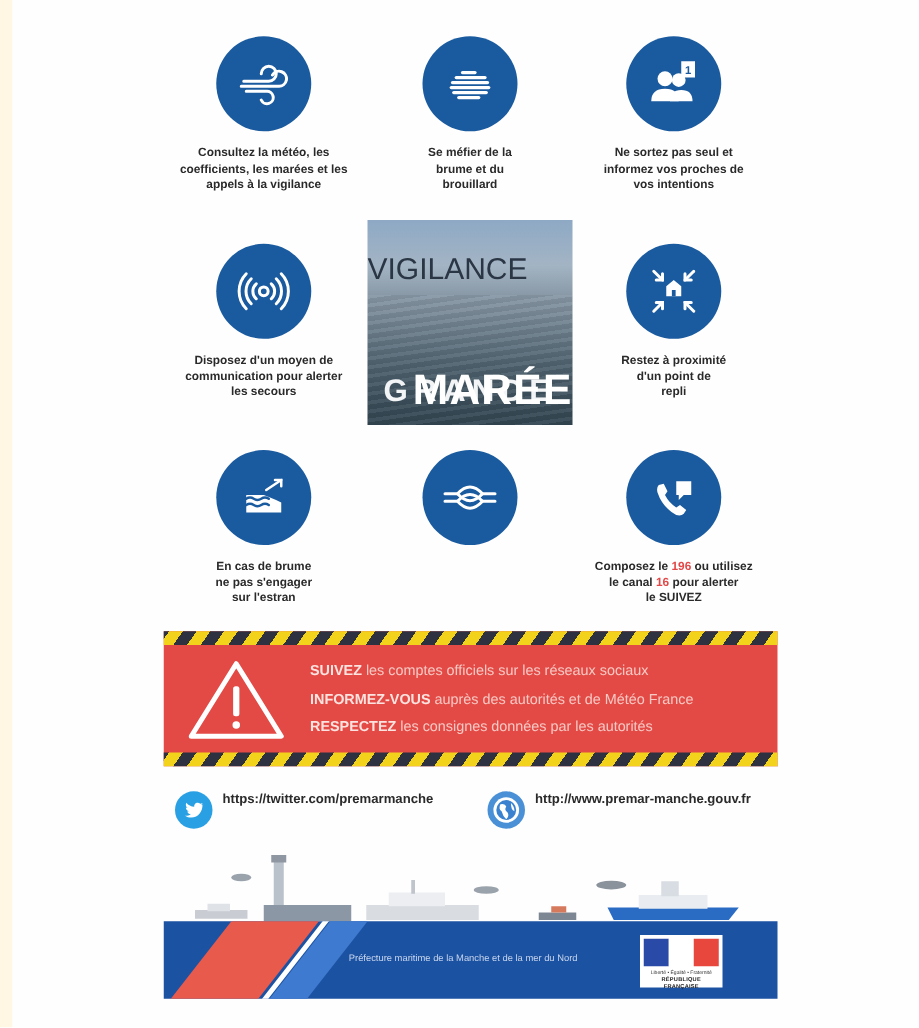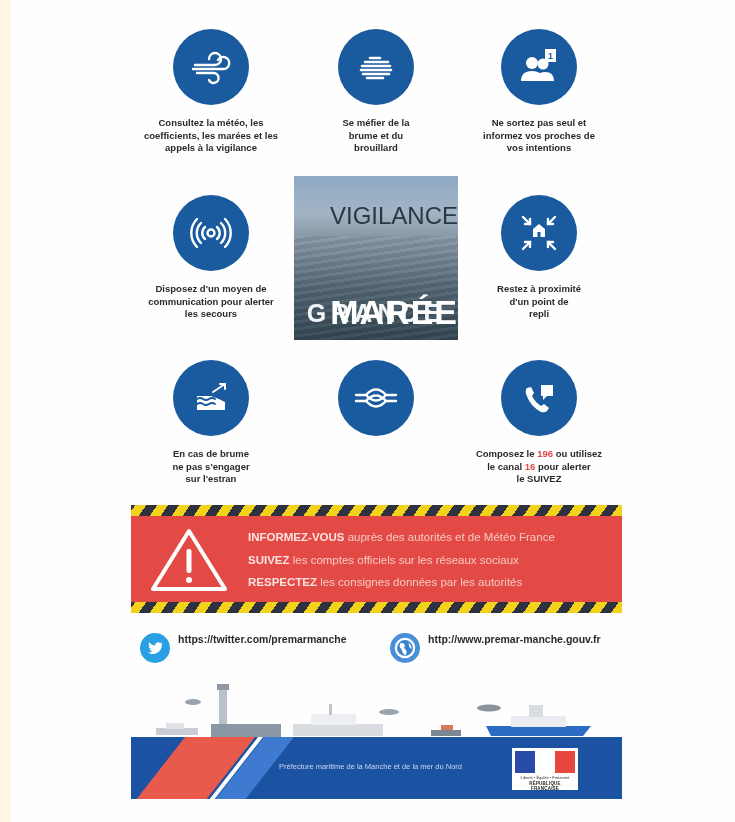--- a/index.html
+++ b/index.html
@@ -11,21 +11,21 @@
     .tile { position: absolute; width: 150px; text-align: center; }
     .circle { width: 76px; height: 76px; border-radius: 50%; background: #1a5a9e; margin: 0 auto; display: flex; align-items: center; justify-content: center; }
     .circle svg { width: 52px; height: 52px; }
     .caption { margin-top: 12px; font-size: 9.5px; font-weight: bold; line-height: 12.5px; color: #2a2a2a; }
     .caption .hl { color: #e24848; }
 
     .hero { position: absolute; left: 294px; top: 176px; width: 164px; height: 164px; overflow: hidden;
       background: linear-gradient(180deg, #8ea9c5 0%, #a3b4c4 22%, #8393a0 40%, #6b7d8a 55%, #506470 70%, #3e525e 85%, #334651 100%); }
     .hero .waves { position: absolute; left: 0; top: 60px; width: 100%; height: 104px;
       background: repeating-linear-gradient(172deg, rgba(255,255,255,0.05) 0 3px, rgba(0,0,0,0.06) 3px 7px); }
-    .hero .t1 { position: absolute; left: 0; width: 100%; top: 26px; text-align: right; font-size: 24px; color: #2b3645; letter-spacing: 0px; }
+    .hero .t1 { position: absolute; left: 0; width: 100%; top: 26px; text-align: left; font-size: 24px; color: #2b3645; letter-spacing: 0px; }
     .hero .t2 { position: absolute; left: 0; width: 100%; top: 92px; text-align: center; font-size: 25px; font-weight: bold; color: #f2f4f6; letter-spacing: 5px; margin-top: 31px; }
     .hero .t3 { position: absolute; left: 0; width: 100%; top: 117px; text-align: right; font-size: 34px; font-weight: bold; color: #ffffff; letter-spacing: 1px; }
 
     .banner { position: absolute; left: 131px; top: 505px; width: 491px; height: 108px; background: #e34a45; }
     .hazard { position: absolute; left: 0; width: 100%; height: 11px;
       background: repeating-linear-gradient(-55deg, #f3d21c 0 9px, #2e3140 9px 18px); }
     .hazard.top { top: 0; }
     .hazard.bottom { bottom: 0; }
     .banner .warn { position: absolute; left: 18px; top: 20px; width: 80px; height: 70px; }
     .banner .lines { position: absolute; left: 117px; top: 21px; }
@@ -202,22 +202,22 @@
 </div>
 
 <div class="banner">
   <div class="hazard top"></div>
   <svg class="warn" viewBox="0 0 80 70">
     <path d="M40 6 L76 64 H4 Z" fill="none" stroke="#fff" stroke-width="4" stroke-linejoin="round"></path>
     <rect x="37.5" y="24" width="5" height="24" rx="2" fill="#fff"></rect>
     <circle cx="40" cy="55" r="3" fill="#fff"></circle>
   </svg>
   <div class="lines">
+    <div class="line"><b>SUIVEZ</b><span> les comptes officiels sur les réseaux sociaux</span></div>
     <div class="line"><b>INFORMEZ-VOUS</b><span> auprès des autorités et de Météo France</span></div>
-    <div class="line"><b>SUIVEZ</b><span> les comptes officiels sur les réseaux sociaux</span></div>
     <div class="line"><b>RESPECTEZ</b><span> les consignes données par les autorités</span></div>
   </div>
   <div class="hazard bottom"></div>
 </div>
 
 <div class="links">
   <div class="link" style="left:0;">
     <div class="ic" style="background:#2aa0e4;">
       <svg viewBox="0 0 24 24" width="18" height="18">
           <path fill="#fff" d="M22 6c-.7.3-1.5.5-2.3.6.8-.5 1.4-1.3 1.7-2.2-.8.5-1.6.8-2.5 1-1.6-1.7-4.4-1.5-5.8.4-.6.8-.8 1.8-.6 2.8-3.3-.2-6.3-1.7-8.4-4.3-1.1 1.9-.5 4.3 1.3 5.5-.6 0-1.3-.2-1.8-.5 0 2 1.4 3.7 3.3 4.1-.6.2-1.2.2-1.9.1.5 1.7 2.1 2.9 3.9 2.9C7 17.6 4.8 18.2 2.6 18c2 1.3 4.3 2 6.6 2 8 0 12.3-6.8 12.1-13.3.8-.5 1.4-1.2 1.9-2z"></path>

